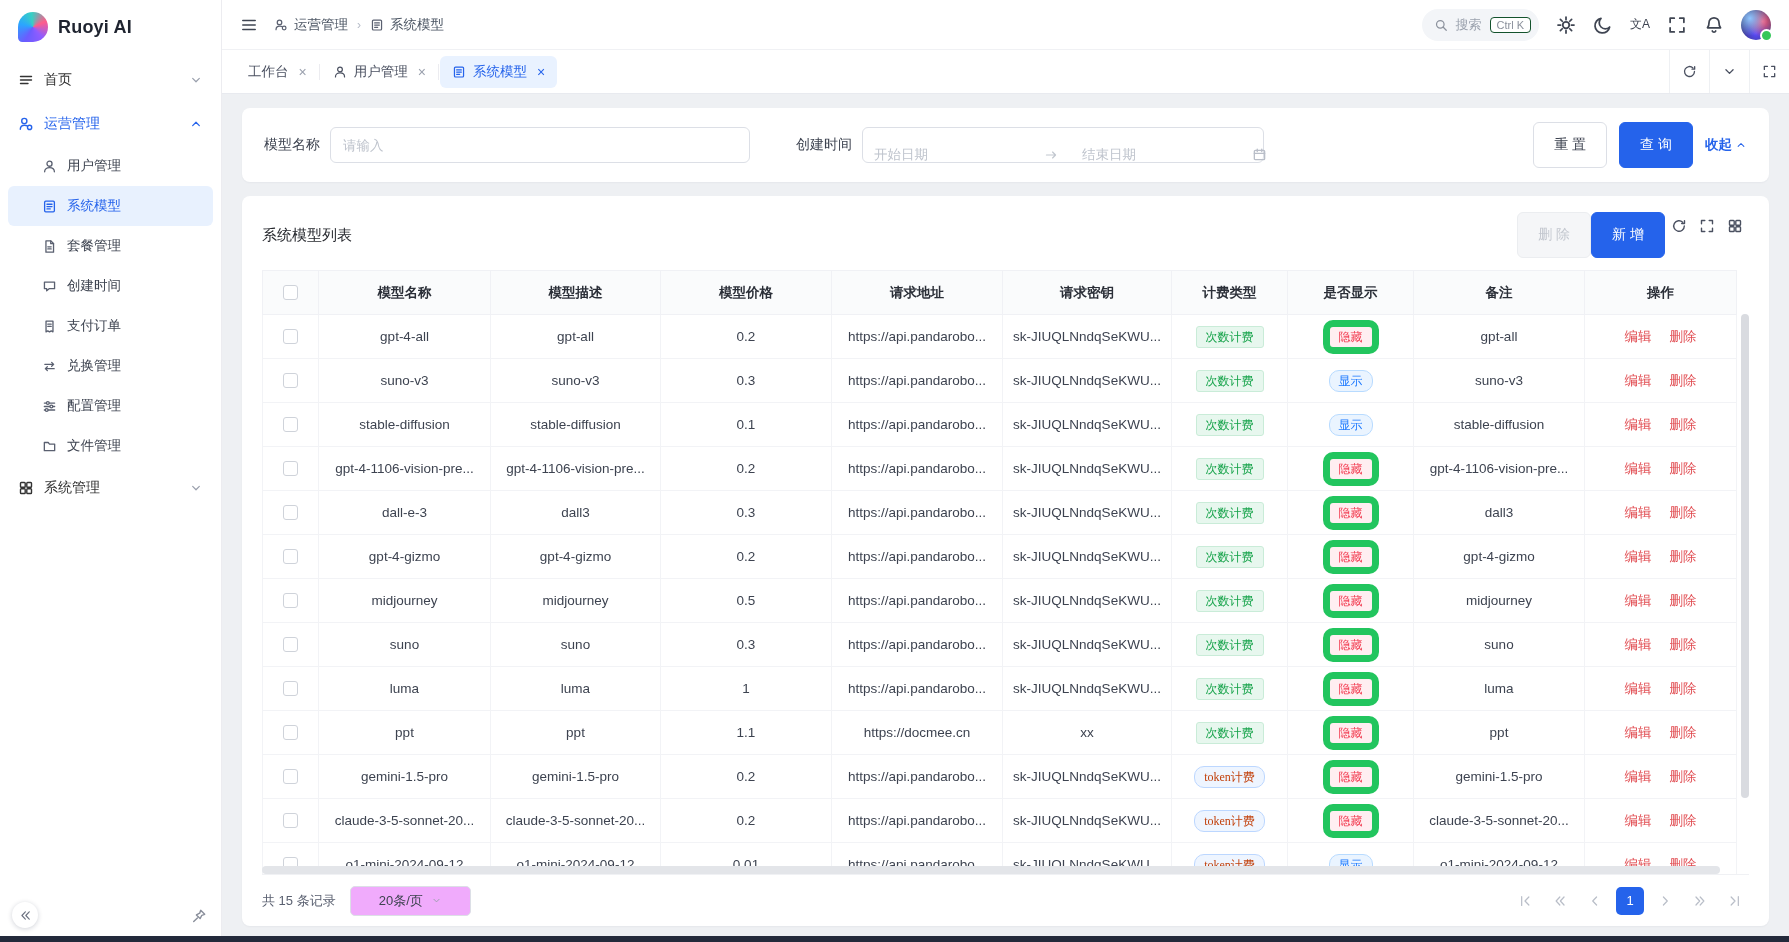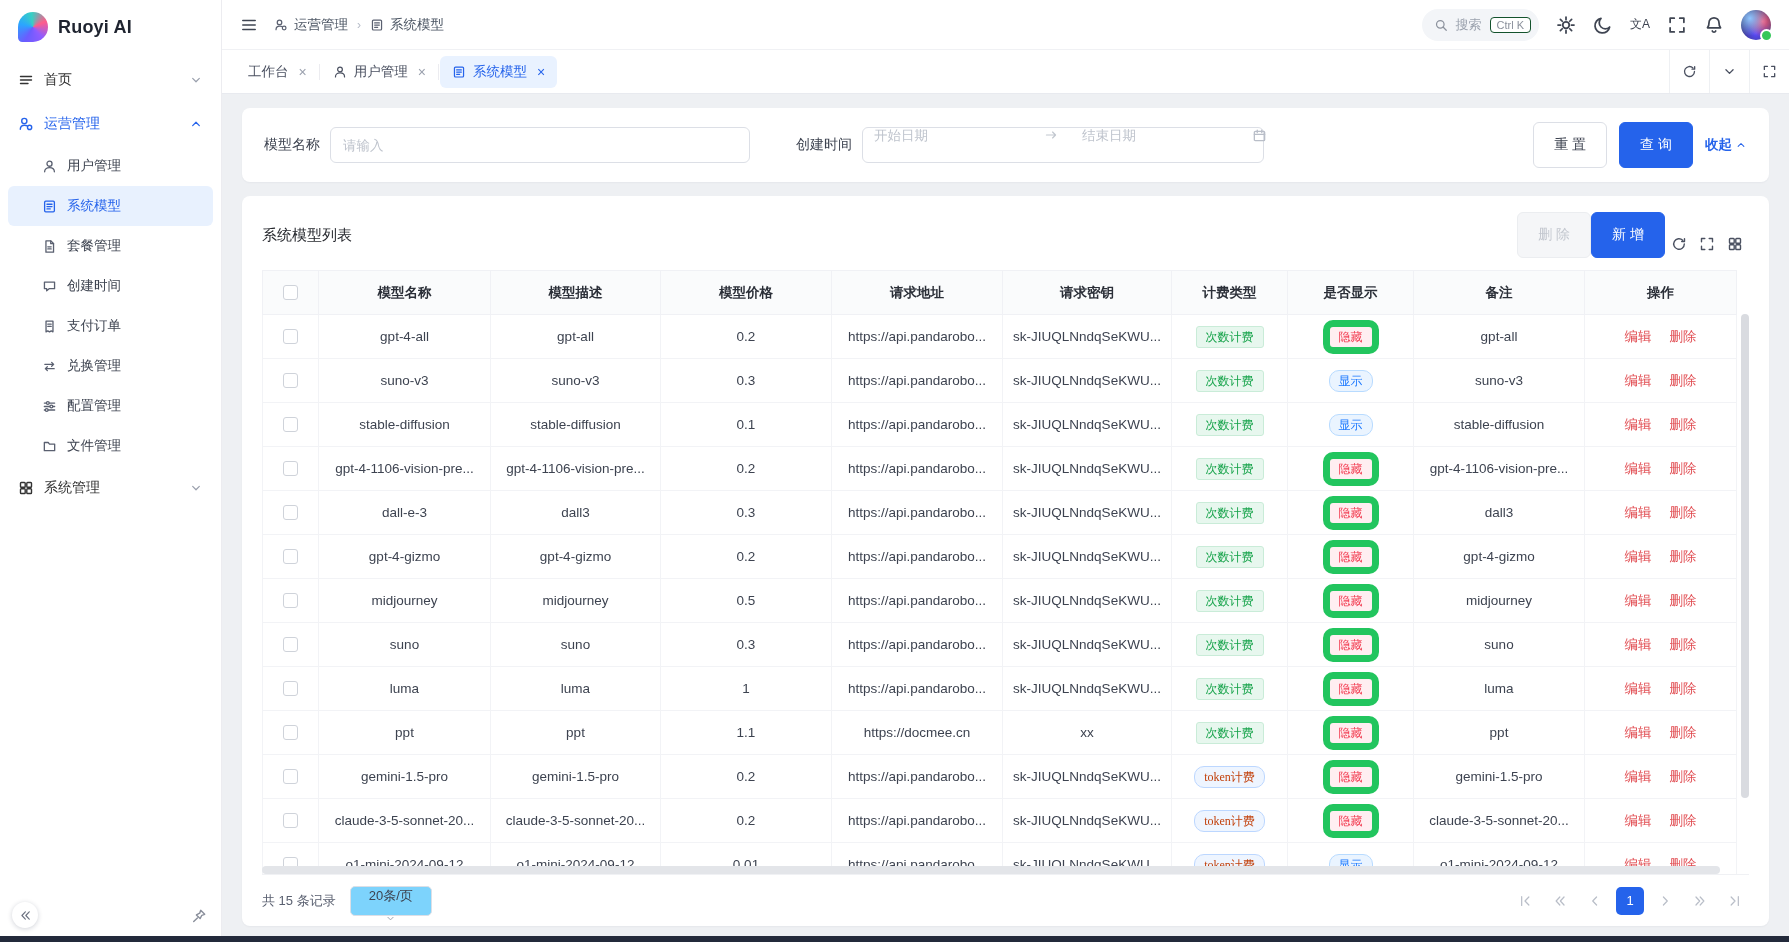--- a/index.html
+++ b/index.html
@@ -68,37 +68,37 @@
   .tabbar-tool .icon { width:15px; height:15px; }
 
   
   .content { flex:1; min-height:0; padding:14px 20px 10px; display:flex; flex-direction:column; }
   .card { background:#fff; border-radius:8px; box-shadow:0 1px 2px rgba(28,36,56,.04); }
   .filter-card { padding:0 22px; height:74px; display:flex; align-items:center; flex:none; }
   .f-label { color:#3d4350; font-size:14px; margin-right:10px; flex:none; }
   .f-input { width:420px; height:36px; border:1px solid #dcdfe6; border-radius:6px; padding:0 12px; font-size:13.5px; color:#333; outline:none; background:#fff; }
   .f-input::placeholder { color:#bfc4cd; }
   .f-gap { width:46px; flex:none; }
-  .date-range { width:402px; height:36px; border:1px solid #dcdfe6; border-radius:6px; display:flex; align-items:flex-start; padding:0 11px; gap:24px; background:#fff; }
+  .date-range { width:402px; height:36px; border:1px solid #dcdfe6; border-radius:6px; display:flex; align-items:flex-end; padding:0 11px; gap:24px; background:#fff; }
   .date-input { border:none; outline:none; width:146px; font-size:13.5px; color:#333; background:transparent; }
   .date-input::placeholder { color:#bfc4cd; }
   .date-arrow { color:#c2c7cf; width:14px; height:14px; }
   .cal-icon { margin-left:auto; color:#b9bec8; width:15px; height:15px; }
   .filter-right { margin-left:auto; display:flex; align-items:center; gap:12px; }
   .btn { height:46px; padding:0 20px; border-radius:6px; border:1px solid #dcdfe6; background:#fff; color:#3d4350; font-size:14px; cursor:pointer; font-family:inherit; }
   .btn-primary { background:#2563eb; border-color:#2563eb; color:#fff; }
   .btn-disabled { background:#f5f6f8; border-color:#ebedf0; color:#c3c7cf; cursor:not-allowed; }
   .collapse-link { color:#2563eb; font-size:13.5px; font-weight:bold; display:flex; align-items:center; gap:3px; cursor:pointer; }
   .collapse-link .icon { width:12px; height:12px; }
 
   
   .table-card { margin-top:14px; flex:1; min-height:0; display:flex; flex-direction:column; padding:14px 20px 0; }
   .card-head { display:flex; align-items:center; flex:none; padding:2px 0 12px; }
   .card-title { font-size:15px; color:#26282e; font-weight:500; }
-  .card-tools { margin-left:auto; display:flex; align-items:flex-end; }
+  .card-tools { margin-left:auto; display:flex; align-items:flex-start; }
   .tool-icon { width:28px; height:28px; display:flex; align-items:center; justify-content:center; color:#4a5060; cursor:pointer; border-radius:5px; }
   .tool-icon .icon { width:16px; height:16px; }
   .table-wrap { flex:1; min-height:0; overflow:hidden; position:relative; }
   table { width:calc(100% - 12px); border-collapse:collapse; table-layout:fixed; }
   thead th { background:#fafbfc; height:44px; font-size:13.5px; color:#2b2f38; font-weight:bold; border:1px solid #f0f1f5; text-align:center; }
   tbody td { height:44px; text-align:center; font-size:13.5px; color:#3d4350; border:1px solid #f2f3f6; background:#fff; white-space:nowrap; overflow:hidden; text-overflow:ellipsis; padding:0 4px; }
   .checkbox { display:inline-block; width:15px; height:15px; border:1px solid #cfd3da; border-radius:3px; background:#fff; vertical-align:middle; cursor:pointer; }
   .tag { display:inline-block; font-size:12px; line-height:20px; padding:0 9px; border-radius:3px; white-space:nowrap; }
   .tag-count { background:#e7f7ee; color:#16a34a; border:1px solid #c9ecd8; }
   .tag-token { background:#eef5ff; color:#c2410c; border:1px solid #bcd7ff; border-radius:10px;font-family:Liberation Serif, serif; }
@@ -106,21 +106,21 @@
   .tag-shown { background:#eaf4ff; color:#1e7aff; border:1px solid #b8dbff; border-radius:10px; }
   .op-link { color:#e14b50; font-size:13.5px; margin:0 9px; cursor:pointer; font-weight:500; text-decoration:none; }
   .v-scroll { position:absolute; top:44px; right:0; bottom:10px; width:8px; }
   .v-thumb { width:8px; height:88%; background:#d9dbe0; border-radius:4px; }
   .h-scroll { position:absolute; left:0; right:14px; bottom:0; height:8px; }
   .h-thumb { width:99%; height:8px; background:#e3e5e9; border-radius:4px; }
 
   
   .pagination { flex:none; height:52px; display:flex; align-items:center; border-top:1px solid #f0f1f4; gap:14px; }
   .page-total { color:#5a6070; font-size:13px; }
-  .page-size { height:30px; border:1px solid #dcdfe6; border-radius:5px; display:flex; align-items:center; gap:8px; padding:0 18px; font-size:13px; color:#3d4350; cursor:pointer; background:#7dd3fc;flex-direction:column; }
+  .page-size { height:30px; border:1px solid #dcdfe6; border-radius:5px; display:flex; align-items:center; gap:8px; padding:0 28px; font-size:13px; color:#3d4350; cursor:pointer; background:#f0abfc; }
   .page-size .icon { width:11px; height:11px; color:#9aa0ad; }
   .pager { margin-left:auto; display:flex; align-items:center; gap:7px; color:#b9bec8; }
   .pg-btn { min-width:28px; height:28px; display:flex; align-items:center; justify-content:center; border-radius:5px; cursor:pointer; }
   .pg-btn .icon { width:14px; height:14px; }
   .pg-current { background:#2563eb; color:#fff; font-size:13px; }
 </style>
 </head>
 <body>
 
 <div class="app">

